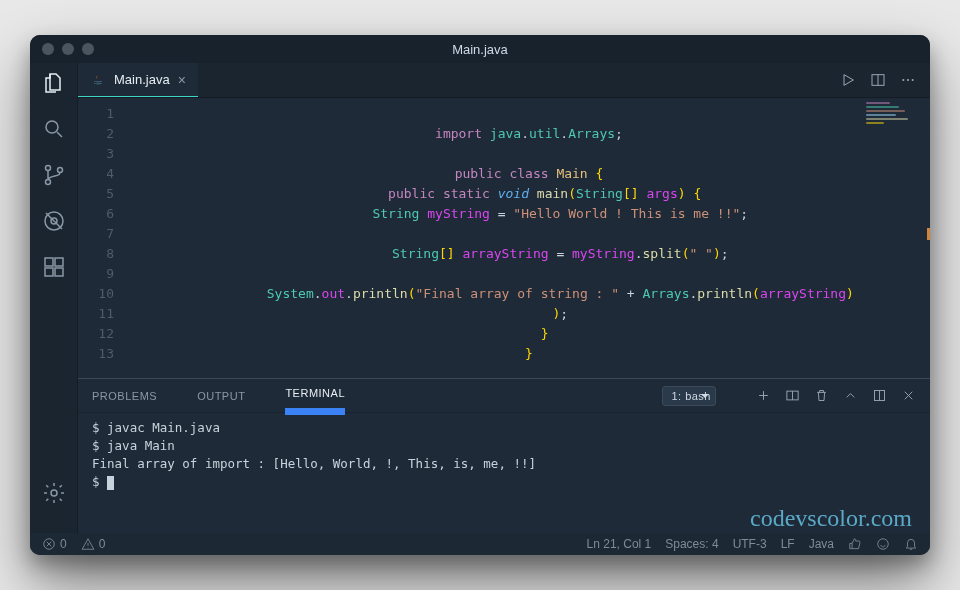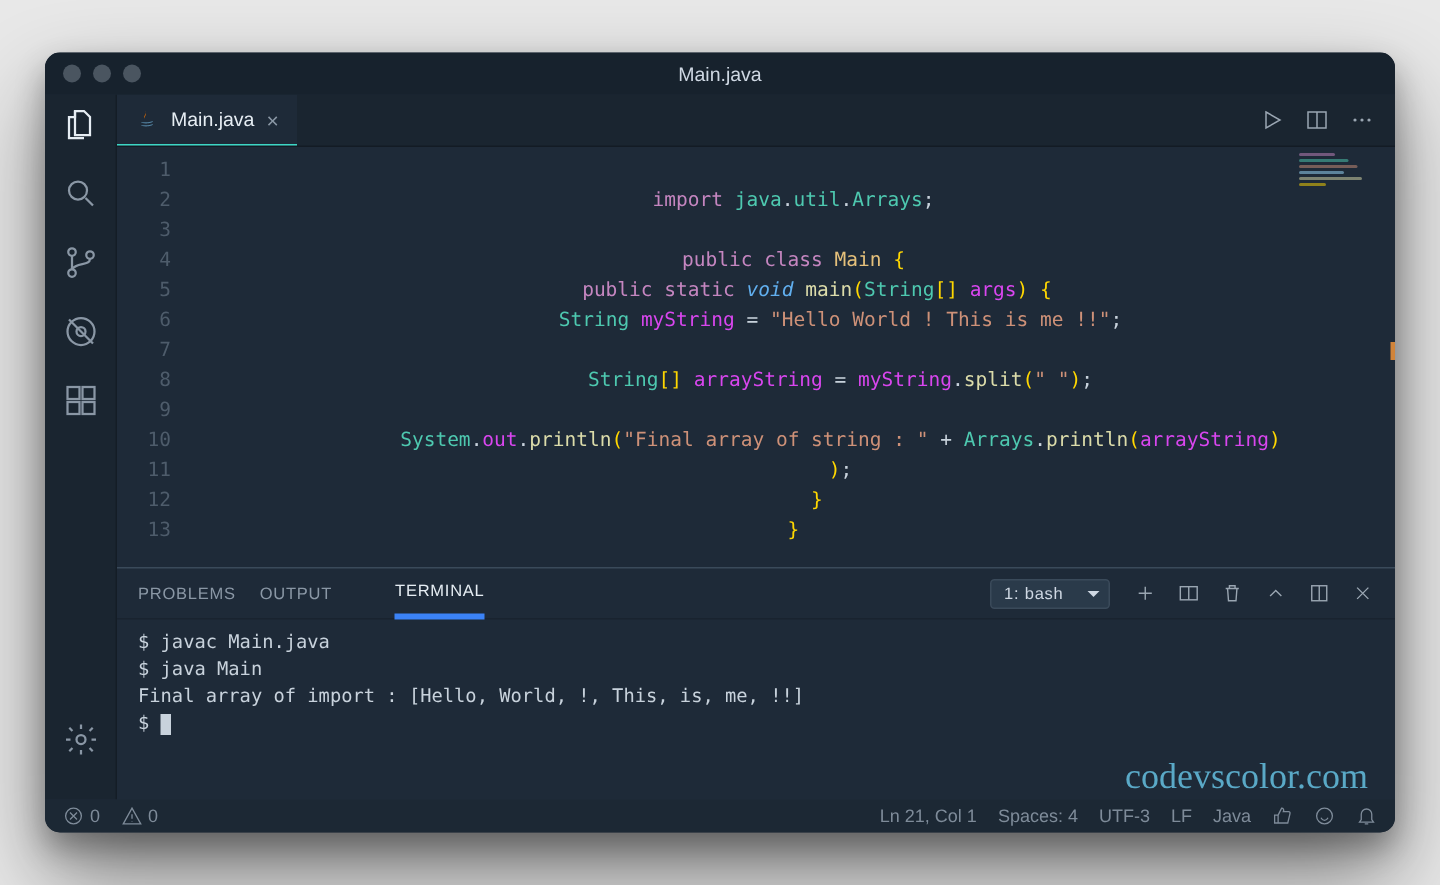--- a/index.html
+++ b/index.html
@@ -123,31 +123,31 @@
   .scroll-decor{position:absolute;right:0;top:130px;width:3px;height:12px;background:#d1843a;}
 
   
   .panel{
     height:155px;background:var(--bg);
     border-top:1px solid var(--line);
     display:flex;flex-direction:column;
     flex-shrink:0;
   }
   .panel-tabs{
-    height:34px;display:flex;align-items:center;gap:16px;
+    height:34px;display:flex;align-items:center;gap:40px;
     padding:0 14px;
     font-size:11px;letter-spacing:.5px;color:#8a97a5;
     border-bottom:1px solid rgba(0,0,0,.15);
   }
   .ptab{cursor:pointer;padding:9px 0;}
-  .ptab.active{color:#e6edf3;border-bottom:4px solid #3b82f6;margin-bottom:-1px;margin-left:26px;}
+  .ptab.active{color:#e6edf3;border-bottom:7px solid #3b82f6;margin-bottom:-1px;}
   .panel-tabs .grow{flex:1;}
   .term-select{
     background:var(--accent);color:#cfd8e3;border:1px solid #3a4a5a;border-radius:3px;
-    font-size:11px;padding:3px 30px 3px 8px;cursor:pointer;position:relative;
+    font-size:11px;padding:3px 4px 3px 8px;cursor:pointer;position:relative;
   }
   .term-select::after{content:"";position:absolute;right:6px;top:7px;border:4px solid transparent;border-top-color:#cfd8e3;}
   .picon{width:15px;height:15px;stroke:#9aa6b2;fill:none;stroke-width:1.5;cursor:pointer;}
   .panel-actions{display:flex;align-items:center;gap:14px;}
 
   .terminal{
     flex:1;padding:6px 14px;font-family:"Menlo","Consolas",monospace;font-size:12.5px;
     line-height:18px;color:#c8d2dc;white-space:pre;position:relative;
   }
   .cursor{display:inline-block;width:7px;height:14px;background:#c8d2dc;vertical-align:middle;}

